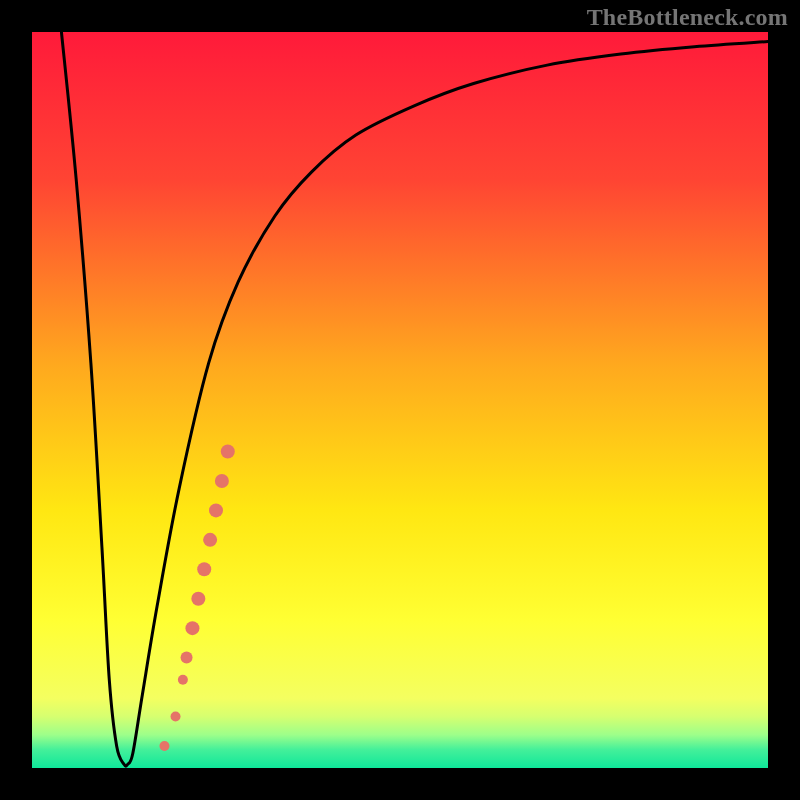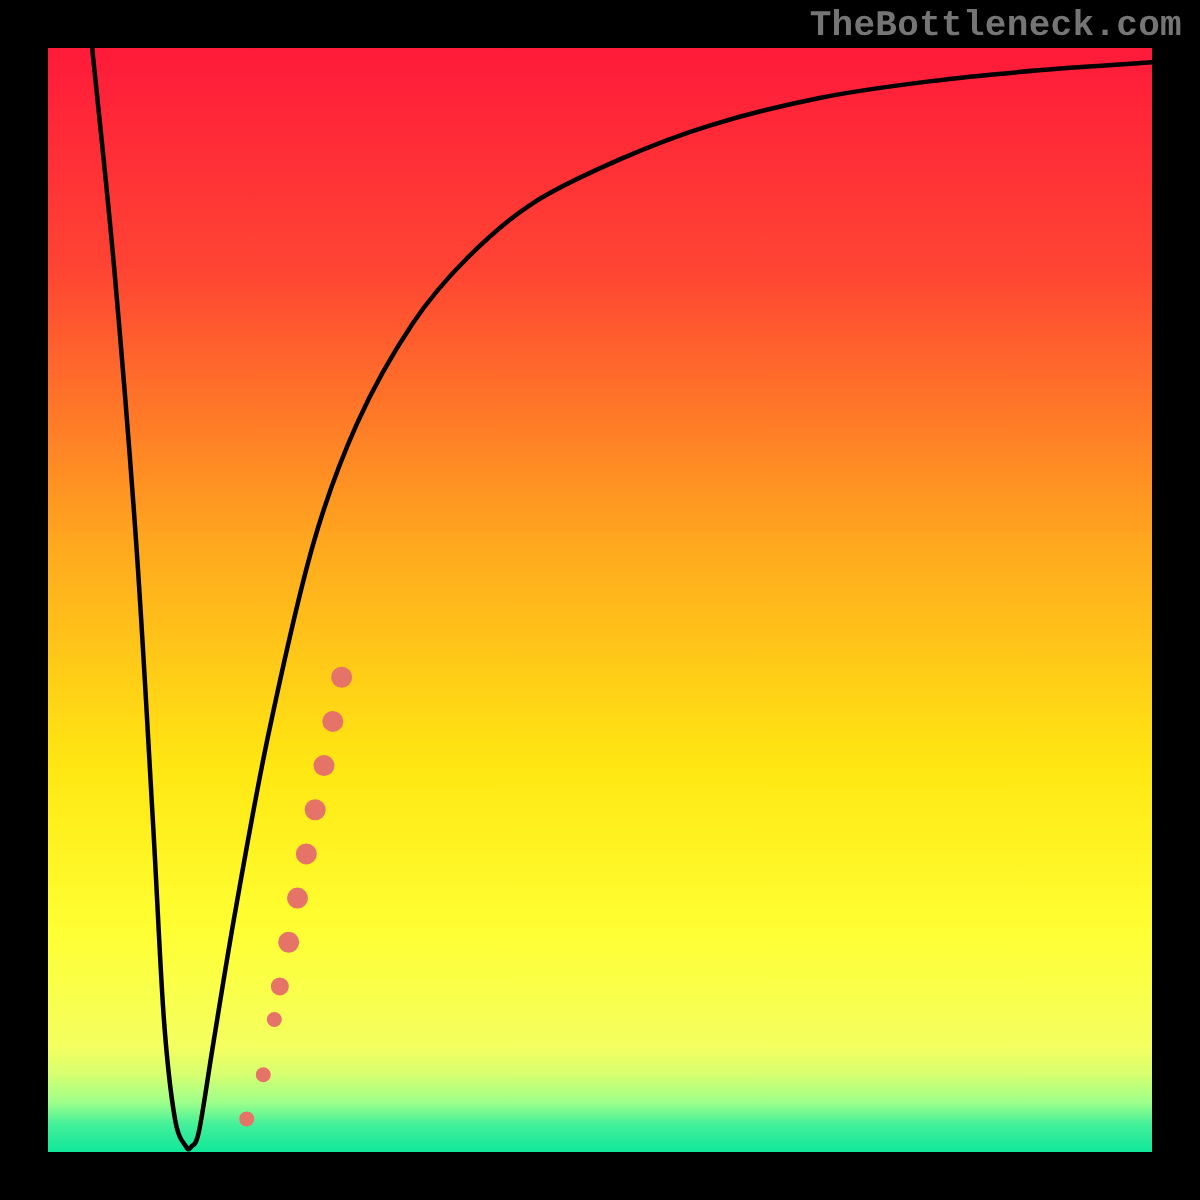--- a/index.html
+++ b/index.html
@@ -15,21 +15,21 @@
     left: 0;
     top: 0;
     width: 800px;
     height: 800px;
     background: #000;
   }
   .watermark {
     position: absolute;
     top: 4px;
     right: 12px;
-    font-family: Liberation Mono, monospace;
+    font-family: Liberation Serif, serif;
     font-size: 24px;
     font-weight: 600;
     color: #757575;
     letter-spacing: 0.2px;
   }
   svg {
     position: absolute;
     left: 0;
     top: 0;
   }

